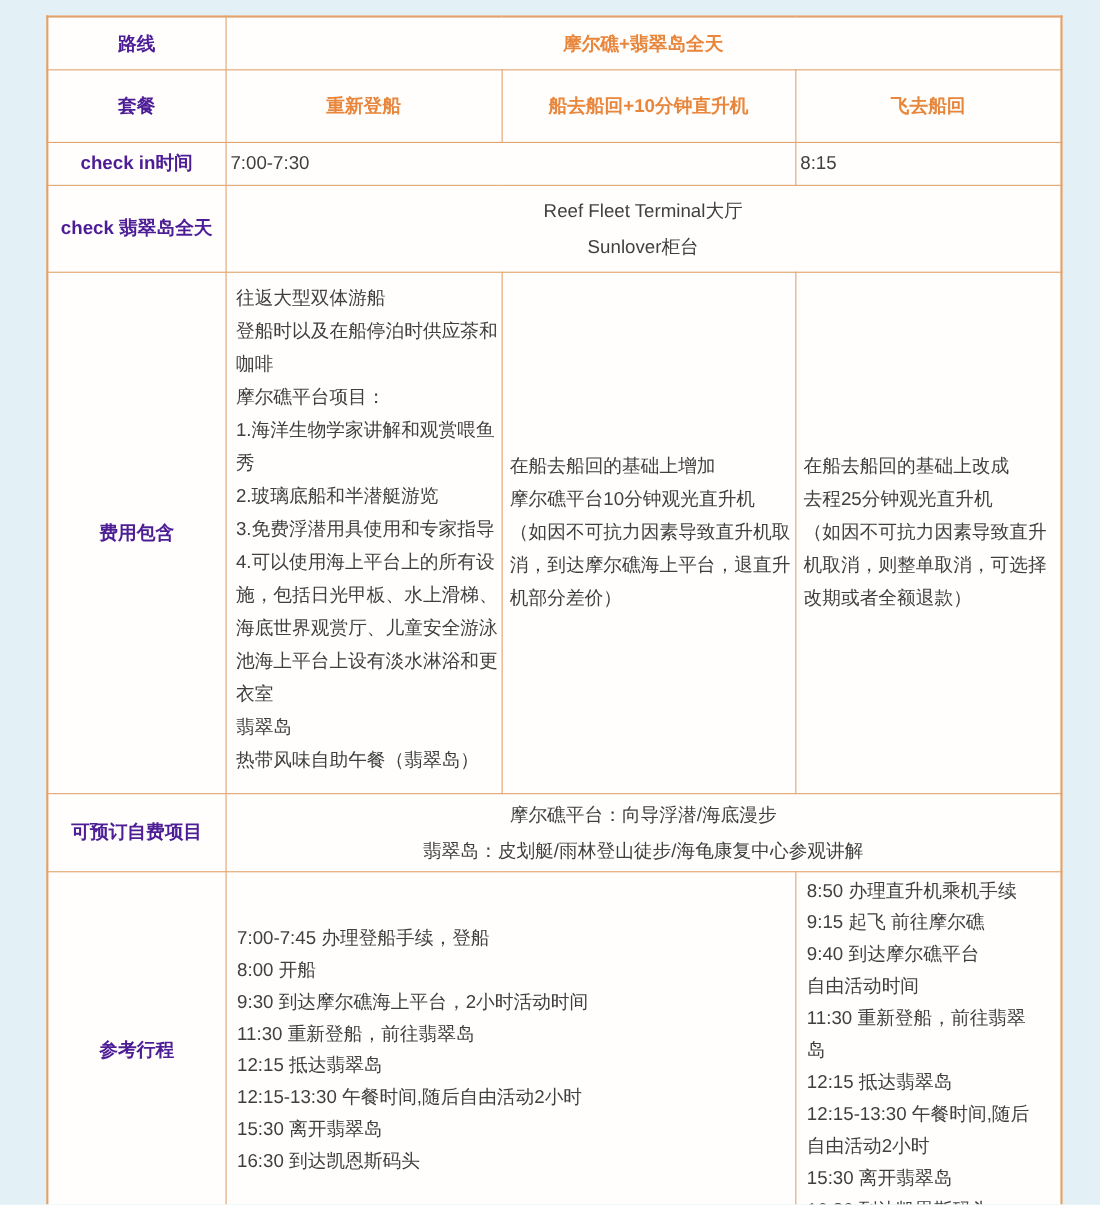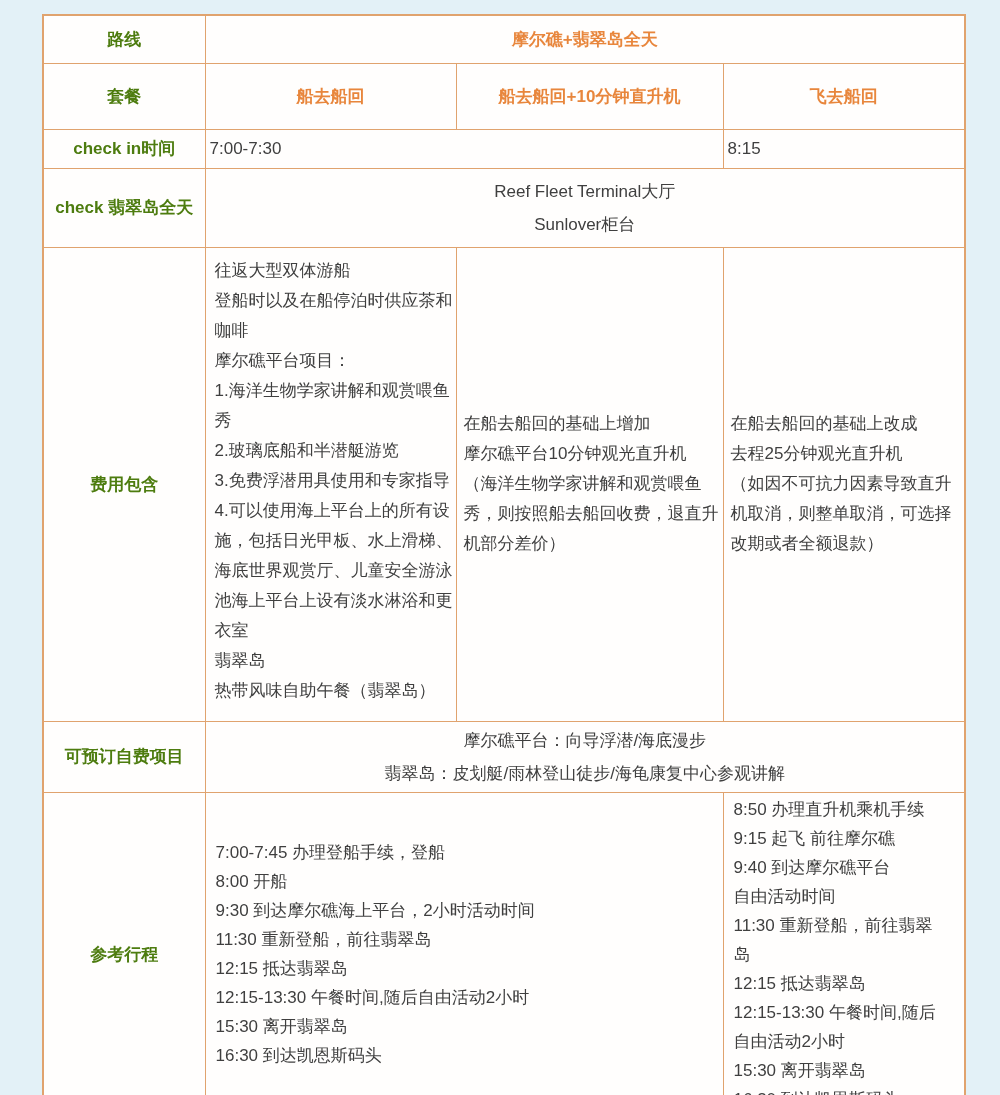--- a/index.html
+++ b/index.html
@@ -9,21 +9,21 @@
     background:#e3f1f7; overflow:hidden;
     font-family:"Liberation Sans","DejaVu Sans",sans-serif;
   }
   table.tour {
     position:absolute; left:42px; top:14px; width:922px;
     border-collapse:collapse; table-layout:fixed;
     background:#fffefd; border:2px solid #e0a36e;
   }
   .tour th, .tour td { border:1px solid #e0a36e; overflow:hidden; }
   .tour th {
-    color:#4d7c0f; font-weight:bold; font-size:17px;
+    color:#4c1d95; font-weight:bold; font-size:17px;
     text-align:center; vertical-align:middle; padding:2px 4px;
   }
   td.hval {
     color:#e8863c; font-weight:bold; font-size:17px;
     text-align:center; vertical-align:middle; padding:2px 4px;
   }
   td.pval {
     color:#3f3f3f; font-size:17px;
     text-align:left; vertical-align:middle; padding:2px 4px;
   }
@@ -54,21 +54,21 @@
       <col style="width:242px">
     </colgroup>
     <tbody>
       <tr class="r-route">
         <th>路线</th>
         <td class="hval" colspan="3">摩尔礁+翡翠岛全天</td>
       </tr>
 
       <tr class="r-package">
         <th>套餐</th>
-        <td class="hval">船去船回</td>
+        <td class="hval">重新登船</td>
         <td class="hval">船去船回+10分钟直升机</td>
         <td class="hval">飞去船回</td>
       </tr>
 
       <tr class="r-time">
         <th>check in时间</th>
         <td class="pval" colspan="2">7:00-7:30</td>
         <td class="pval">8:15</td>
       </tr>
 
@@ -84,21 +84,21 @@
 登船时以及在船停泊时供应茶和咖啡
 摩尔礁平台项目：
 1.海洋生物学家讲解和观赏喂鱼秀
 2.玻璃底船和半潜艇游览
 3.免费浮潜用具使用和专家指导
 4.可以使用海上平台上的所有设施，包括日光甲板、水上滑梯、海底世界观赏厅、儿童安全游泳池海上平台上设有淡水淋浴和更衣室
 翡翠岛
 热带风味自助午餐（翡翠岛）</td>
         <td class="pval lines left fees-c23">在船去船回的基础上增加
 摩尔礁平台10分钟观光直升机
-（海洋生物学家讲解和观赏喂鱼秀，则按照船去船回收费，退直升机部分差价）</td>
+（如因不可抗力因素导致直升机取消，到达摩尔礁海上平台，退直升机部分差价）</td>
         <td class="pval lines left fees-c23">在船去船回的基础上改成
 去程25分钟观光直升机
 （如因不可抗力因素导致直升机取消，则整单取消，可选择改期或者全额退款）</td>
       </tr>
 
       <tr class="r-selfpay">
         <th>可预订自费项目</th>
         <td class="pval lines center-lines" colspan="3">摩尔礁平台：向导浮潜/海底漫步
 翡翠岛：皮划艇/雨林登山徒步/海龟康复中心参观讲解</td>
       </tr>

